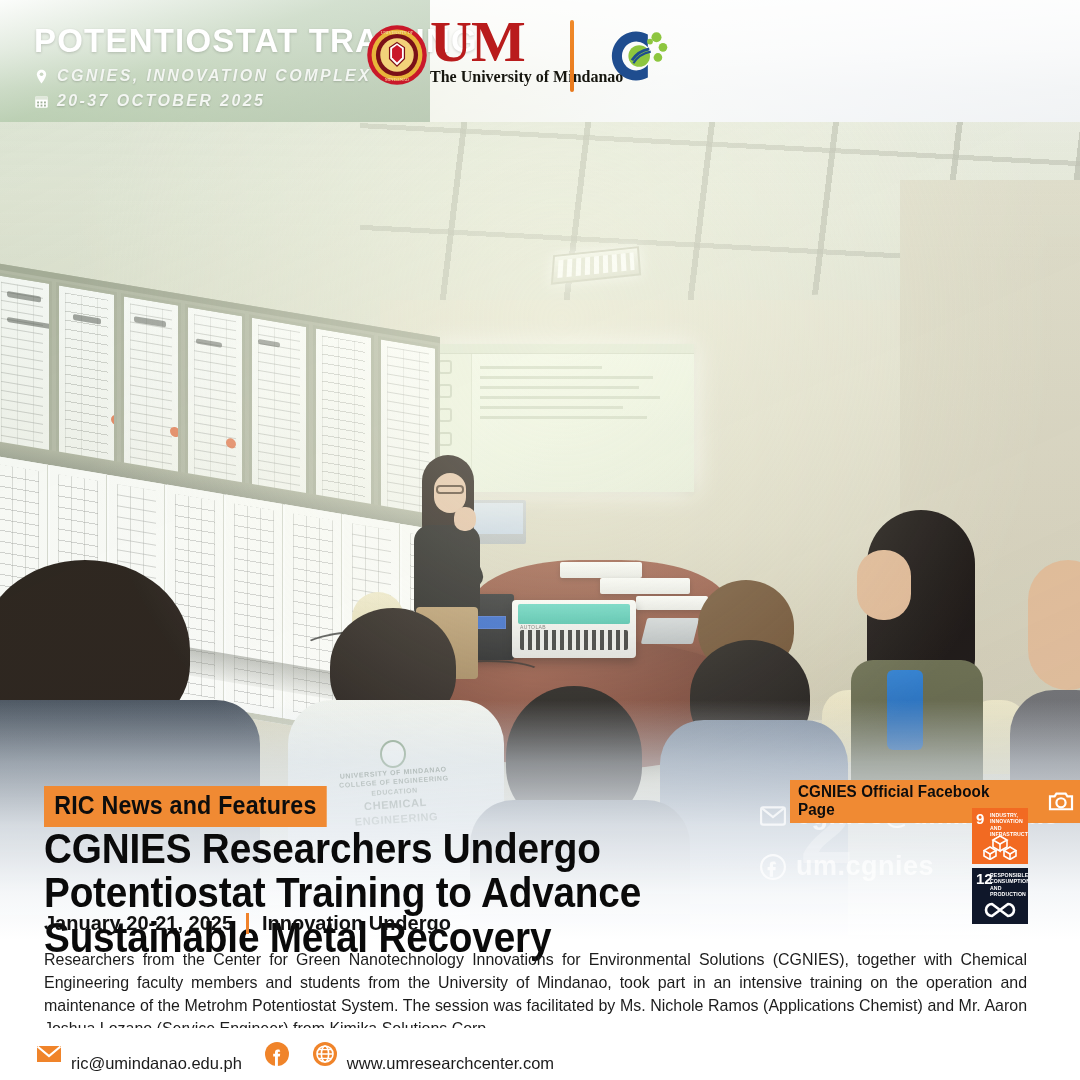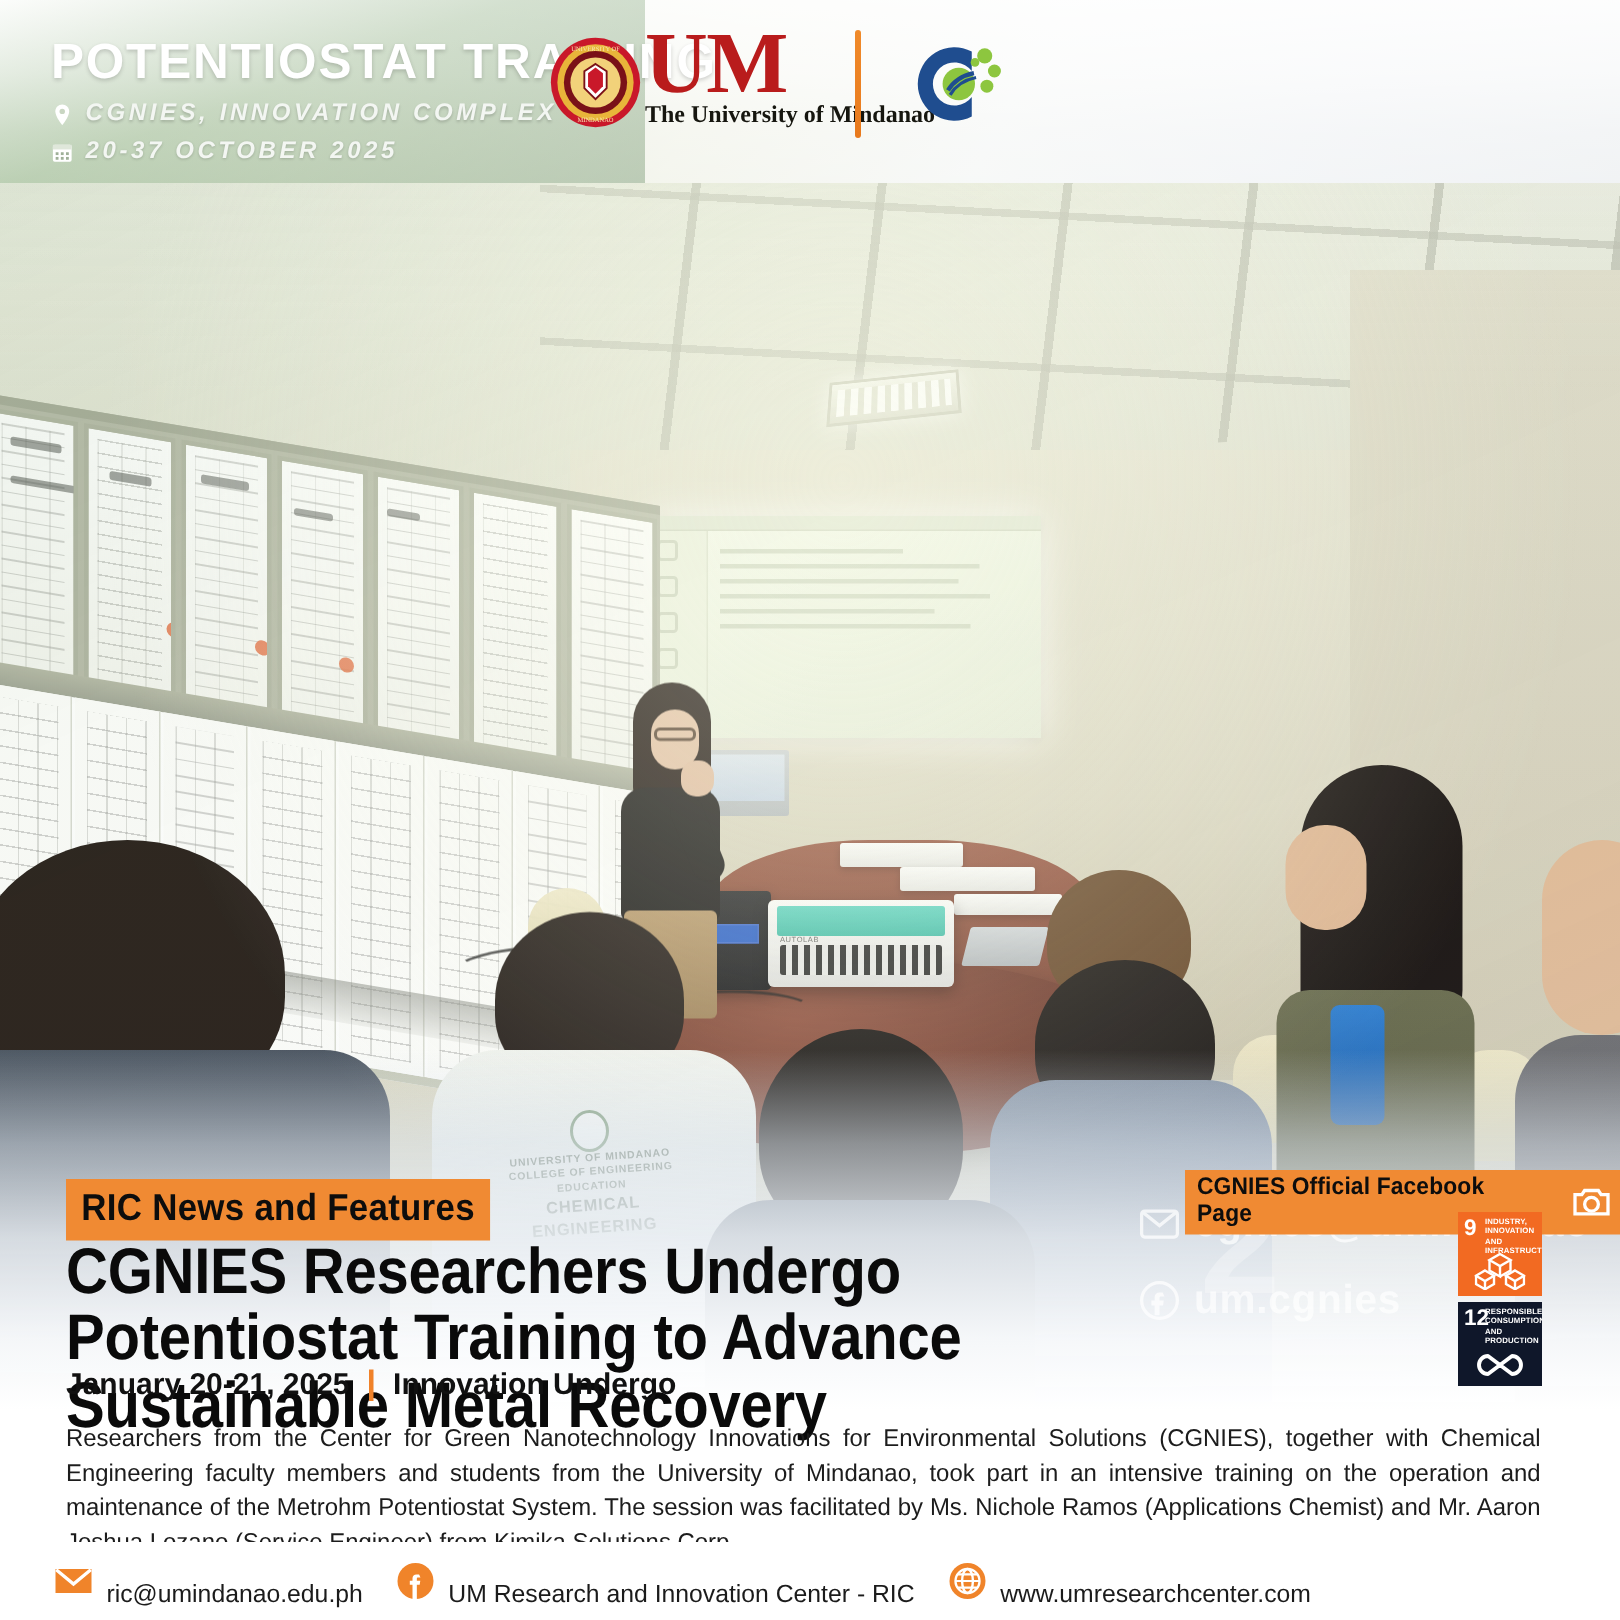--- a/index.html
+++ b/index.html
@@ -641,21 +641,20 @@
         <rect x="1" y="5" width="24" height="16" fill="#f0842a"></rect>
         <path d="M1.5 5.5 L13 15 L24.5 5.5" fill="none" stroke="#ffffff" stroke-width="2.2"></path>
       </svg>
       <span class="txt">ric@umindanao.edu.ph</span>
     </div>
     <div class="item">
       <svg class="fico" viewBox="0 0 26 26">
         <circle cx="13" cy="13" r="12" fill="#f0842a"></circle>
         <path d="M15.4 8.6h-1.8c-1.5 0-2.6 1.1-2.6 2.6v1.6H9.2v2.7H11V25h2.9v-9.5h1.9l.4-2.7h-2.3v-1.3c0-.5.2-.8.8-.8h1.6Z" fill="#ffffff"></path>
       </svg>
-      <span class="txt">UM Research and Innovation Center - RIC</span>
     </div>
     <div class="item">
       <svg class="fico" viewBox="0 0 26 26">
         <circle cx="13" cy="13" r="12" fill="#f0842a"></circle>
         <circle cx="13" cy="13" r="8" fill="none" stroke="#ffffff" stroke-width="1.6"></circle>
         <ellipse cx="13" cy="13" rx="3.6" ry="8" fill="none" stroke="#ffffff" stroke-width="1.6"></ellipse>
         <path d="M5 13h16M6.4 8.6h13.2M6.4 17.4h13.2" stroke="#ffffff" stroke-width="1.4"></path>
       </svg>
       <span class="txt">www.umresearchcenter.com</span>
     </div>

